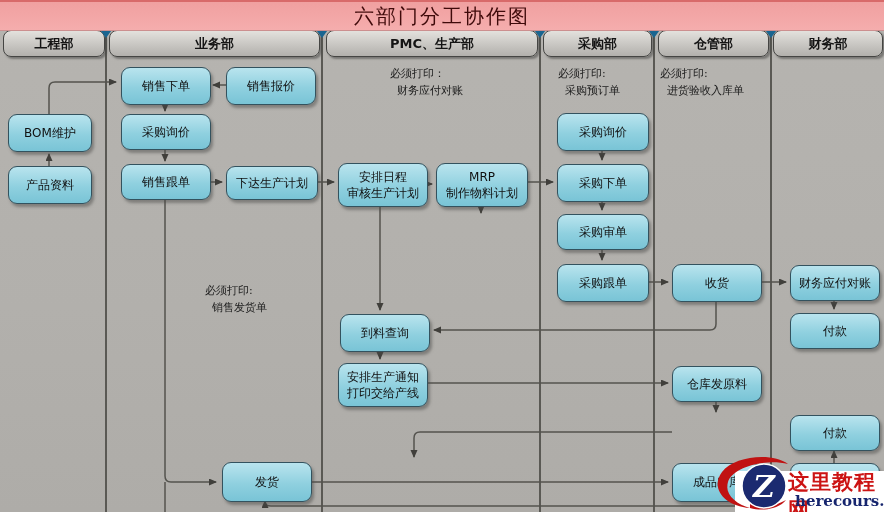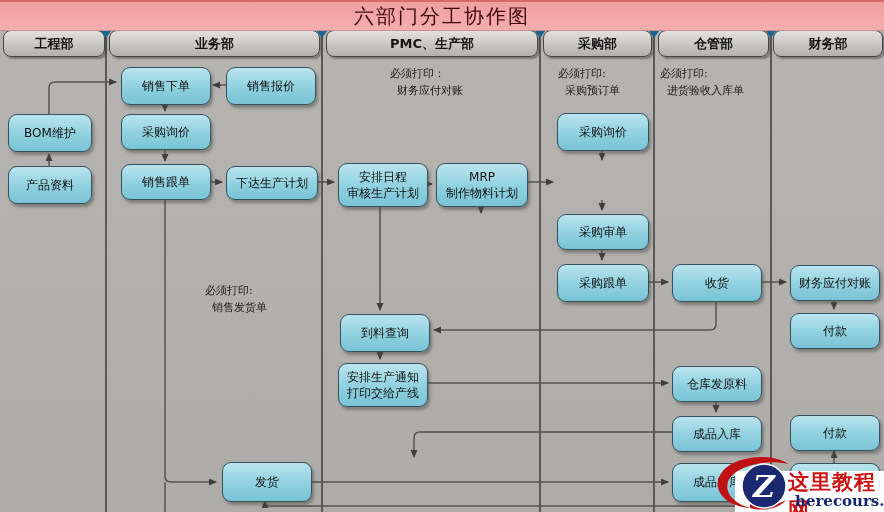--- a/index.html
+++ b/index.html
@@ -132,25 +132,25 @@
   <div class="box" style="left:121px;top:164px;width:88px;height:34px">销售跟单</div>
   <div class="box" style="left:226px;top:166px;width:90px;height:32px">下达生产计划</div>
   <div class="box" style="left:338px;top:163px;width:88px;height:42px">安排日程
 审核生产计划</div>
   <div class="box" style="left:436px;top:163px;width:90px;height:42px">MRP
 制作物料计划</div>
   <div class="box" style="left:340px;top:314px;width:88px;height:36px">到料查询</div>
   <div class="box" style="left:338px;top:363px;width:88px;height:42px">安排生产通知
 打印交给产线</div>
   <div class="box" style="left:557px;top:113px;width:90px;height:36px">采购询价</div>
+  <div class="box" style="left:557px;top:164px;width:90px;height:36px">采购下单</div>
   <div class="box" style="left:557px;top:214px;width:90px;height:34px">采购审单</div>
   <div class="box" style="left:557px;top:264px;width:90px;height:36px">采购跟单</div>
   <div class="box" style="left:672px;top:366px;width:88px;height:34px">仓库发原料</div>
   <div class="box" style="left:672px;top:264px;width:88px;height:36px">收货</div>
-  <div class="box" style="left:672px;top:416px;width:88px;height:34px">成品入库</div>
   <div class="box" style="left:672px;top:463px;width:88px;height:37px">成品出库</div>
   <div class="box" style="left:790px;top:265px;width:88px;height:34px">财务应付对账</div>
   <div class="box" style="left:790px;top:313px;width:88px;height:34px">付款</div>
   <div class="box" style="left:790px;top:415px;width:88px;height:34px">付款</div>
   <div class="box" style="left:222px;top:462px;width:88px;height:38px">发货</div>
   <div class="box" style="left:790px;top:463px;width:88px;height:49px"></div>
 
   <div class="wm-white"></div>
   <div class="wm-name">这里教程网</div>
   <div class="wm-url">herecours.com</div>

